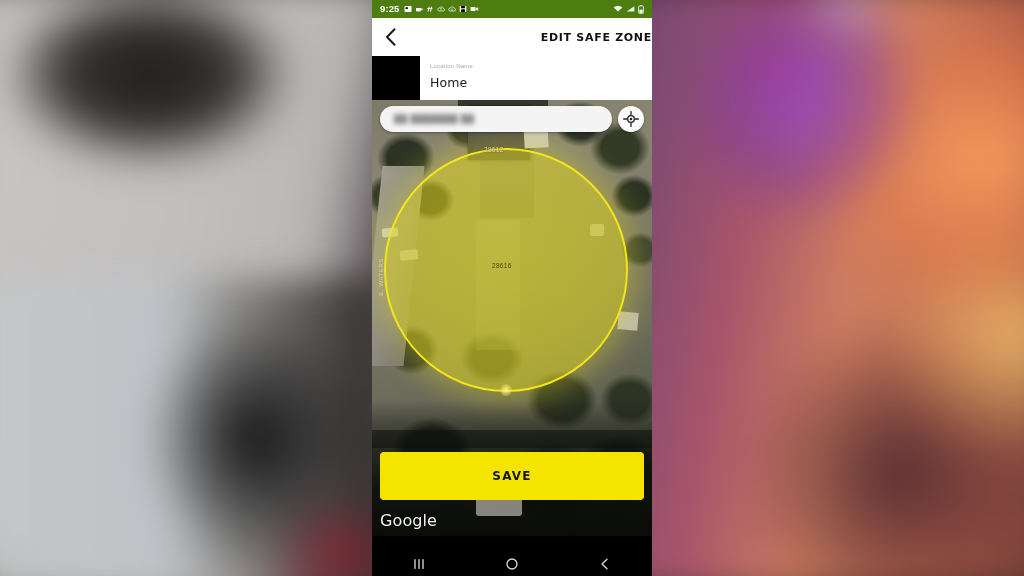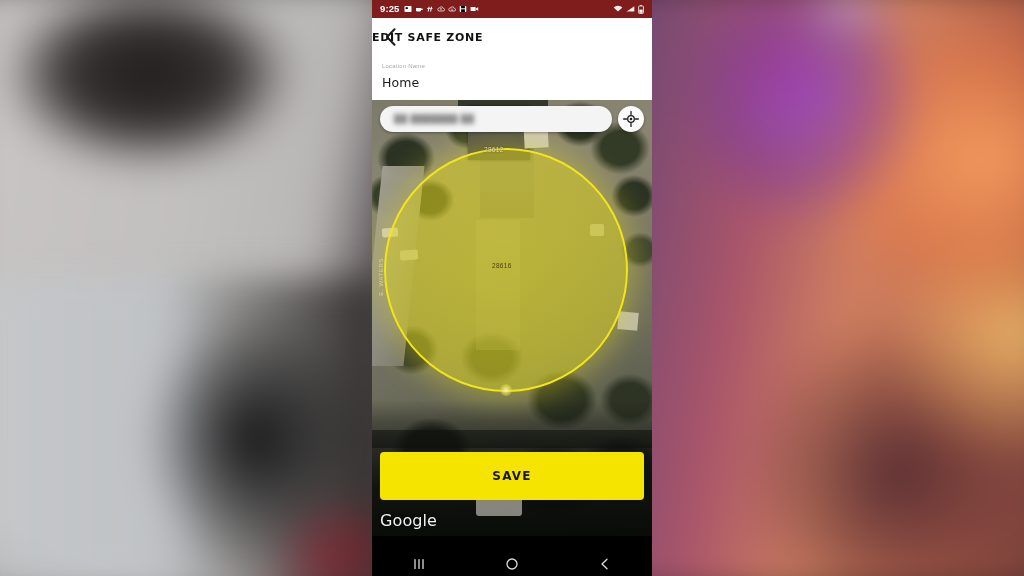--- a/index.html
+++ b/index.html
@@ -65,21 +65,21 @@
     width: 280px;
     height: 576px;
     background: #000;
     overflow: hidden;
   }
 
   
   .statusbar {
     position: relative;
     height: 18px;
-    background: #7f1d1d;
+    background: #4d7c0f;
     display: flex;
     align-items: center;
     padding: 0 8px;
     box-sizing: border-box;
     color: #fff;
   }
   .sb-clock {
     font-size: 9.5px;
     font-weight: bold;
     letter-spacing: 0.1px;
@@ -122,33 +122,34 @@
     width: 20px;
     height: 22px;
     display: flex;
     align-items: center;
     justify-content: center;
     cursor: pointer;
   }
   .back-btn svg { display: block; }
   .appbar-title {
     width: 100%;
-    text-align: left;
+    text-align: right;
     font-size: 11px;
     font-weight: bold;
     letter-spacing: 0.7px;
     color: #121212;
     font-family: "DejaVu Sans", sans-serif;
   }
 
   
   .loc-field {
     background: #fff;
     padding: 7px 10px 10px 10px;
     box-sizing: border-box;
+    margin-left: 48px;
   }
   .loc-label {
     font-size: 6px;
     color: #a8a8a8;
     letter-spacing: 0.2px;
     margin-bottom: 6px;
     filter: blur(0.35px);
   }
   .loc-value {
     font-size: 12.5px;

